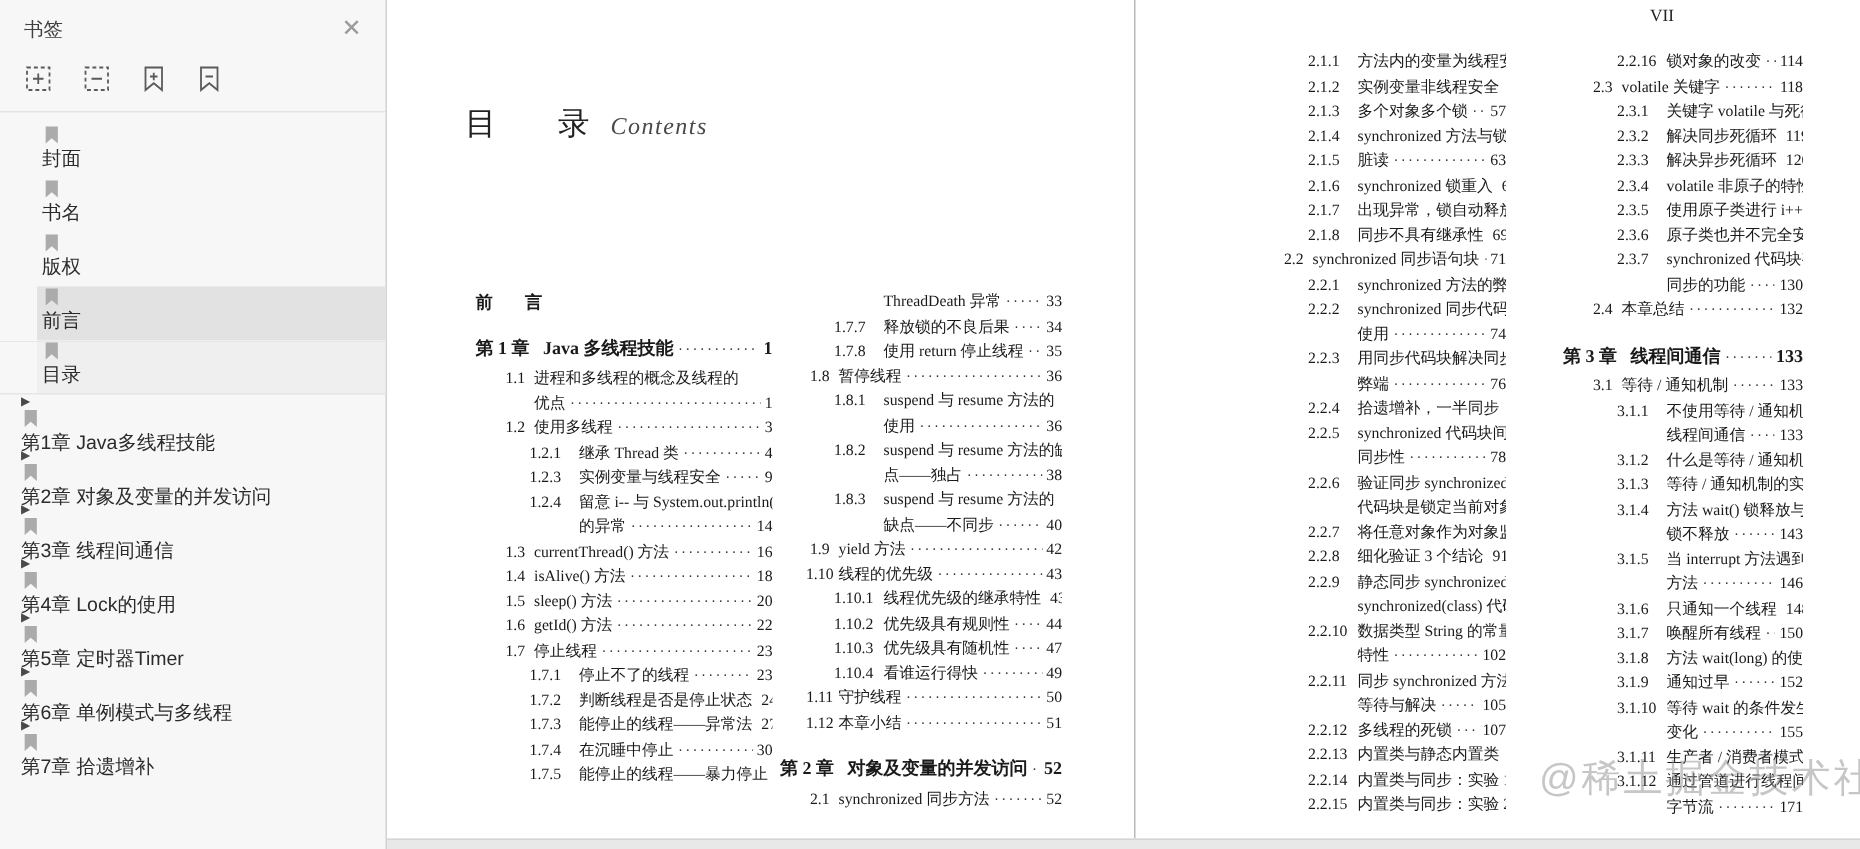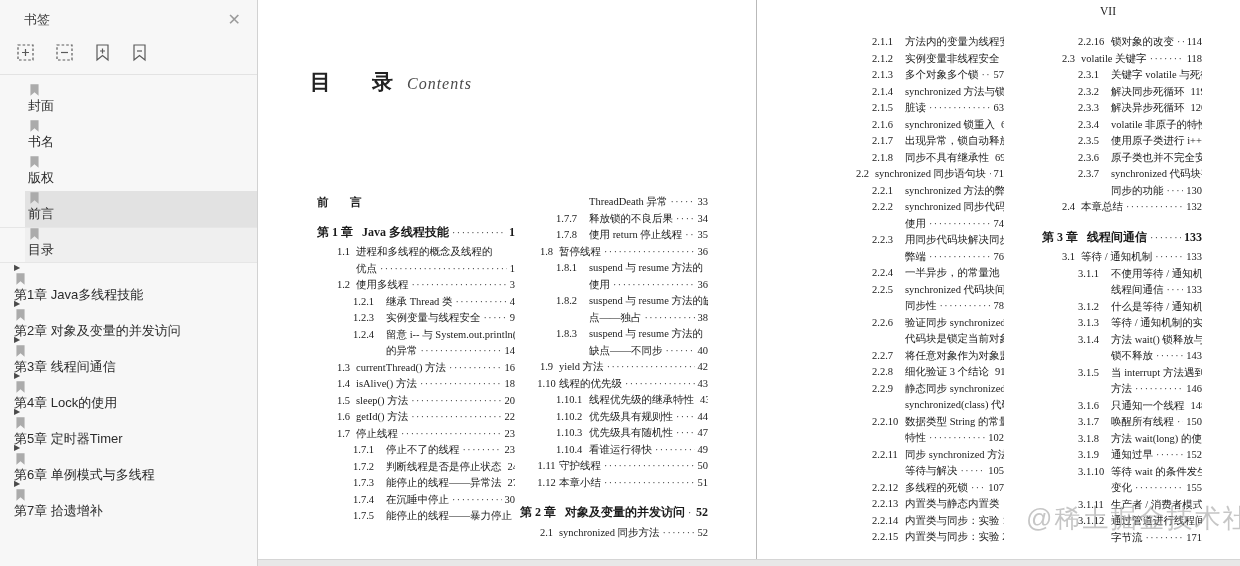--- a/index.html
+++ b/index.html
@@ -1,21 +1,21 @@
 <!DOCTYPE html>
 <html><head>
 <meta charset="utf-8">
 <style>
   * { margin:0; padding:0; box-sizing:border-box; }
   html,body { width:1240px; height:566px; overflow:hidden; }
   body { position:relative; background:#fff; font-family:"Liberation Sans","DejaVu Sans",sans-serif; color:#262626; }
 
   
   .sidebar { position:absolute; left:0; top:0; width:258px; height:566px; background:#f7f7f7; border-right:1px solid #d2d2d2; }
-  .sb-header { display:flex; justify-content:space-between; align-items:center; padding:11px 16px 4px 24px;gap:9px; }
+  .sb-header { display:flex; justify-content:space-between; align-items:center; padding:11px 16px 4px 16px;gap:9px; }
   .sb-title { font-size:13px; color:#404040; }
   .sb-close { font-size:16px; color:#9b9b9b; cursor:pointer; line-height:1; }
   .sb-toolbar { display:flex; gap:20px; padding:10px 16px 12px 16px; border-bottom:1px solid #e3e3e3; }
   .sb-toolbar svg { display:block; cursor:pointer; }
   .sb-list { padding-top:8px; }
   .bm-item { display:flex; align-items:flex-start; height:36px; padding-left:28px; font-size:13px; color:#2b2b2b; cursor:pointer;flex-direction:column; }
   .bm-item.expandable { padding-left:14px; }
   .bm-item.sel-strong { background:linear-gradient(to right, rgba(0,0,0,0) 25px, #e2e2e2 25px); }
   .bm-item.sel-soft   { background:linear-gradient(to right, rgba(0,0,0,0) 25px, #efefef 25px); box-shadow:inset 0 -1px 0 #e6e6e6, inset 0 1px 0 #e6e6e6; }
   .caret { width:14px; font-size:8px; color:#4a4a4a; text-align:left; flex:none; }
@@ -23,21 +23,21 @@
   .bm-ico path { fill:#ababab; }
   .bm-label { white-space:nowrap; }
 
   
   .main { position:absolute; left:258px; top:0; width:982px; height:566px; background:#fff;
           font-family:"Liberation Serif","DejaVu Serif",serif; color:#1a1a1a; }
   .page-divider { position:absolute; left:498px; top:0; width:1px; height:559px; background:#b9b9b9; }
   .bottom-strip { position:absolute; left:0; right:0; bottom:0; height:7px; background:#e8e8e8; border-top:1px solid #d5d5d5; }
 
   .toc-header { position:absolute; left:52px; top:68px; white-space:nowrap; }
-  .toc-title-cn { font-size:21px; font-weight:bold; letter-spacing:10px; color:#222; }
+  .toc-title-cn { font-size:21px; font-weight:normal; letter-spacing:10px; color:#222; }
   .toc-title-en { font-size:16px; font-style:italic; color:#4a4a4a; margin-left:4px; letter-spacing:1px; }
   .folio { position:absolute; left:842px; top:5px; font-size:11.5px; color:#222; }
 
   .toc-col { position:absolute; }
   #col-l1 { left:59px;  top:194px; width:198px; }
   #col-l2 { left:262px; top:194px; width:188px; }
   #col-r1 { left:578px; top:34px;  width:168px; }
   #col-r2 { left:784px; top:34px;  width:160px; }
 
   .ln { display:flex; align-items:baseline; line-height:16.5px; font-size:10.5px; overflow:hidden; white-space:nowrap; cursor:pointer; }
@@ -466,21 +466,21 @@
         <span class="num">2.2.3</span>
         <span class="txt">用同步代码块解决同步方法的</span>
       </div>
       <div class="ln c2">
         <span class="txt">弊端</span>
         <span class="dots"></span>
         <span class="pg">76</span>
       </div>
       <div class="ln s2">
         <span class="num">2.2.4</span>
-        <span class="txt">一半异步，的常量池</span>
+        <span class="txt">拾遗增补，一半同步</span>
         <span class="dots"></span>
       </div>
       <div class="ln s2">
         <span class="num">2.2.5</span>
         <span class="txt">synchronized 代码块间的</span>
       </div>
       <div class="ln c2">
         <span class="txt">同步性</span>
         <span class="dots"></span>
         <span class="pg">78</span>

